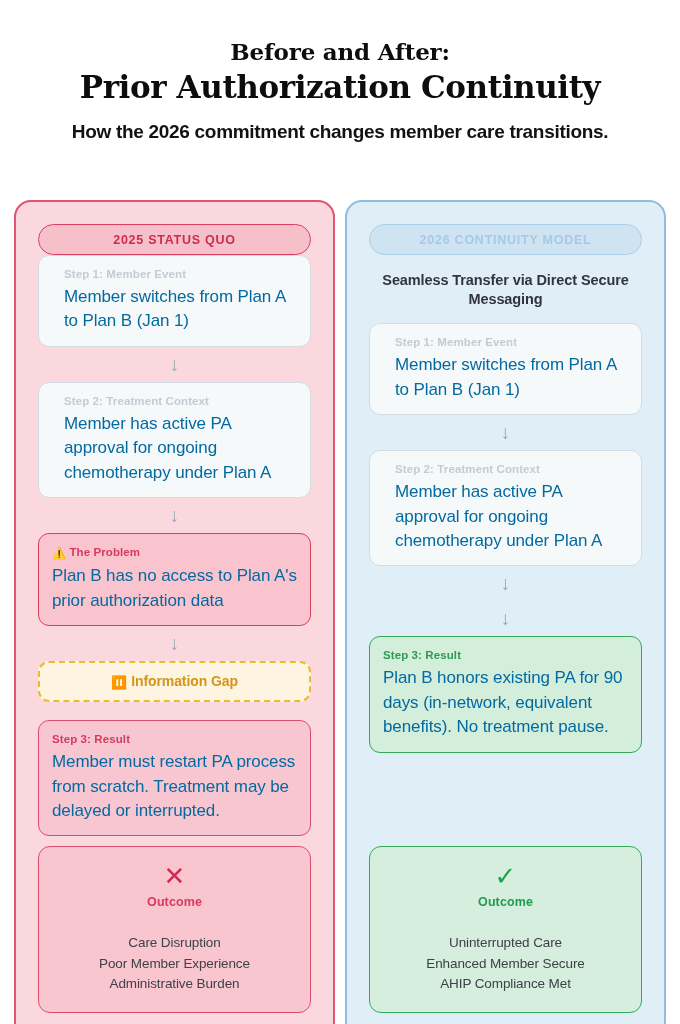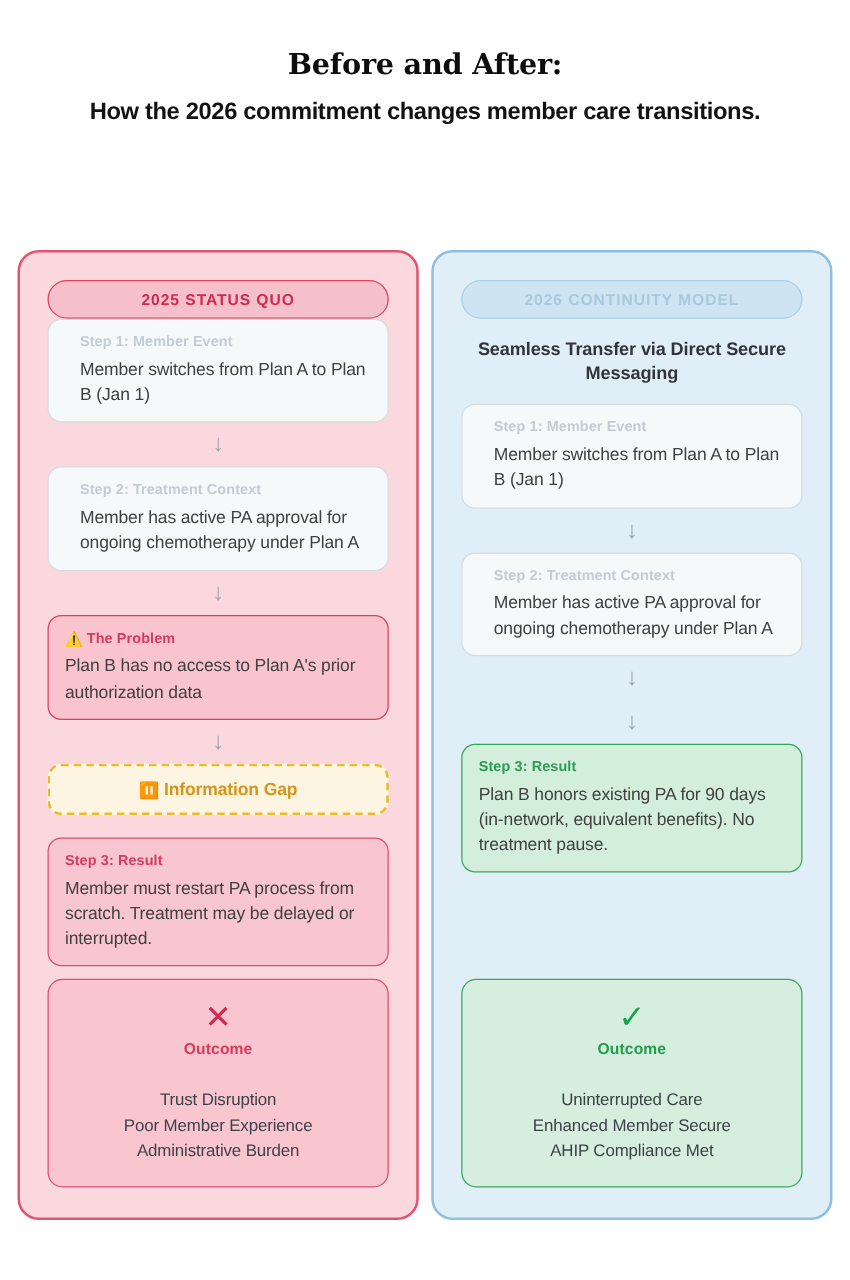--- a/index.html
+++ b/index.html
@@ -149,23 +149,23 @@
     font-weight: 700;
     line-height: 1.3;
     margin-bottom: 3px;
     letter-spacing: 0.1px;
   }
   .card-label.muted  { color: #c3ccd2; }
   .card-label.danger { color: #d63a5e; }
   .card-label.good   { color: #2e9b53; }
 
   .card-body {
-    font-size: 14px;
+    font-size: 17px;
     line-height: 1.44;
-    color: #404040;
+    color: #0369a1;
     letter-spacing: -0.1px;
   }
 
   .label-icon {
     font-size: 11.5px;
     margin-right: 3px;
     vertical-align: -1px;
   }
 
   
@@ -230,20 +230,21 @@
 
   .spacer-flex { flex: 1 1 auto; min-height: 10px; }
 </style>
 </head>
 <body>
 
 <div class="page">
 
   <div class="header">
     <div class="title-eyebrow">Before and After:</div>
+    <div class="title-main">Prior Authorization Continuity</div>
     <div class="subtitle">How the 2026 commitment changes member care transitions.</div>
   </div>
 
   <div class="columns">
 
     <div class="panel before">
 
       <div class="pill before">2025 STATUS QUO</div>
 
 
@@ -279,21 +280,21 @@
       <div class="card result-bad">
         <div class="card-label danger">Step 3: Result</div>
         <div class="card-body">Member must restart PA process from scratch. Treatment may be delayed or interrupted.</div>
       </div>
 
       <div class="spacer-flex"></div>
 
       <div class="outcome bad">
         <div class="outcome-mark bad">✕</div>
         <div class="outcome-title bad">Outcome</div>
-        <div class="outcome-line">Trust Disruption</div>
+        <div class="outcome-line">Care Disruption</div>
         <div class="outcome-line">Poor Member Experience</div>
         <div class="outcome-line">Administrative Burden</div>
       </div>
 
     </div>
 
     <div class="panel after">
 
       <div class="pill after">2026 CONTINUITY MODEL</div>
 

